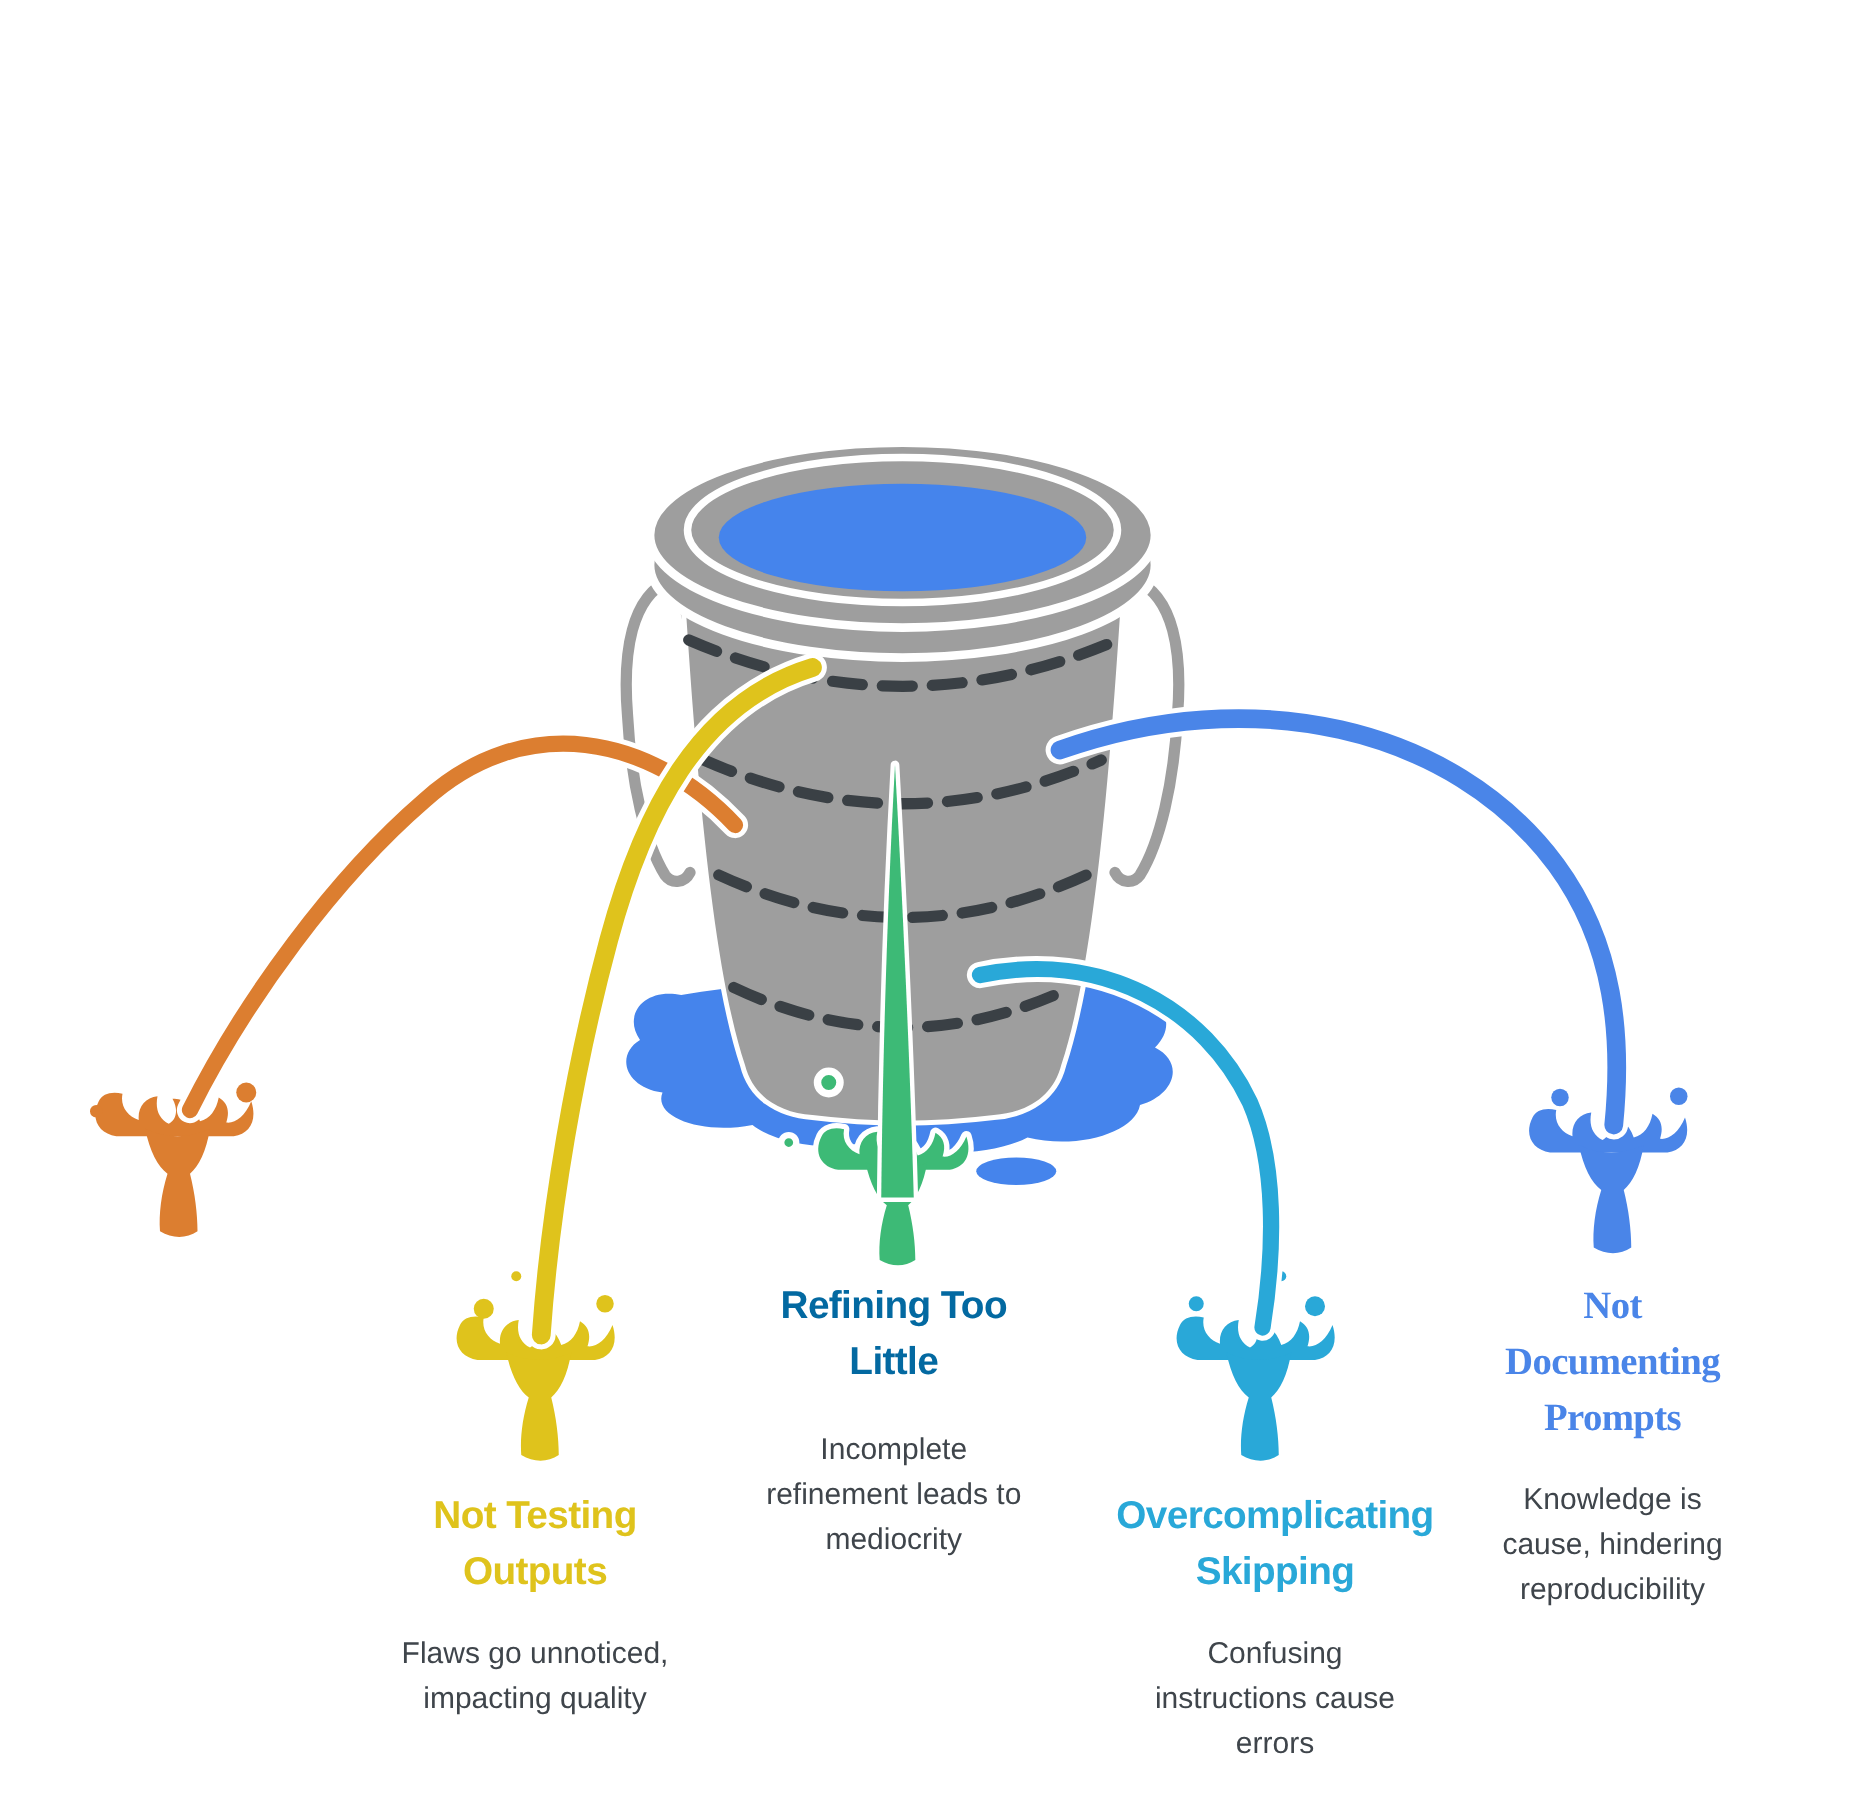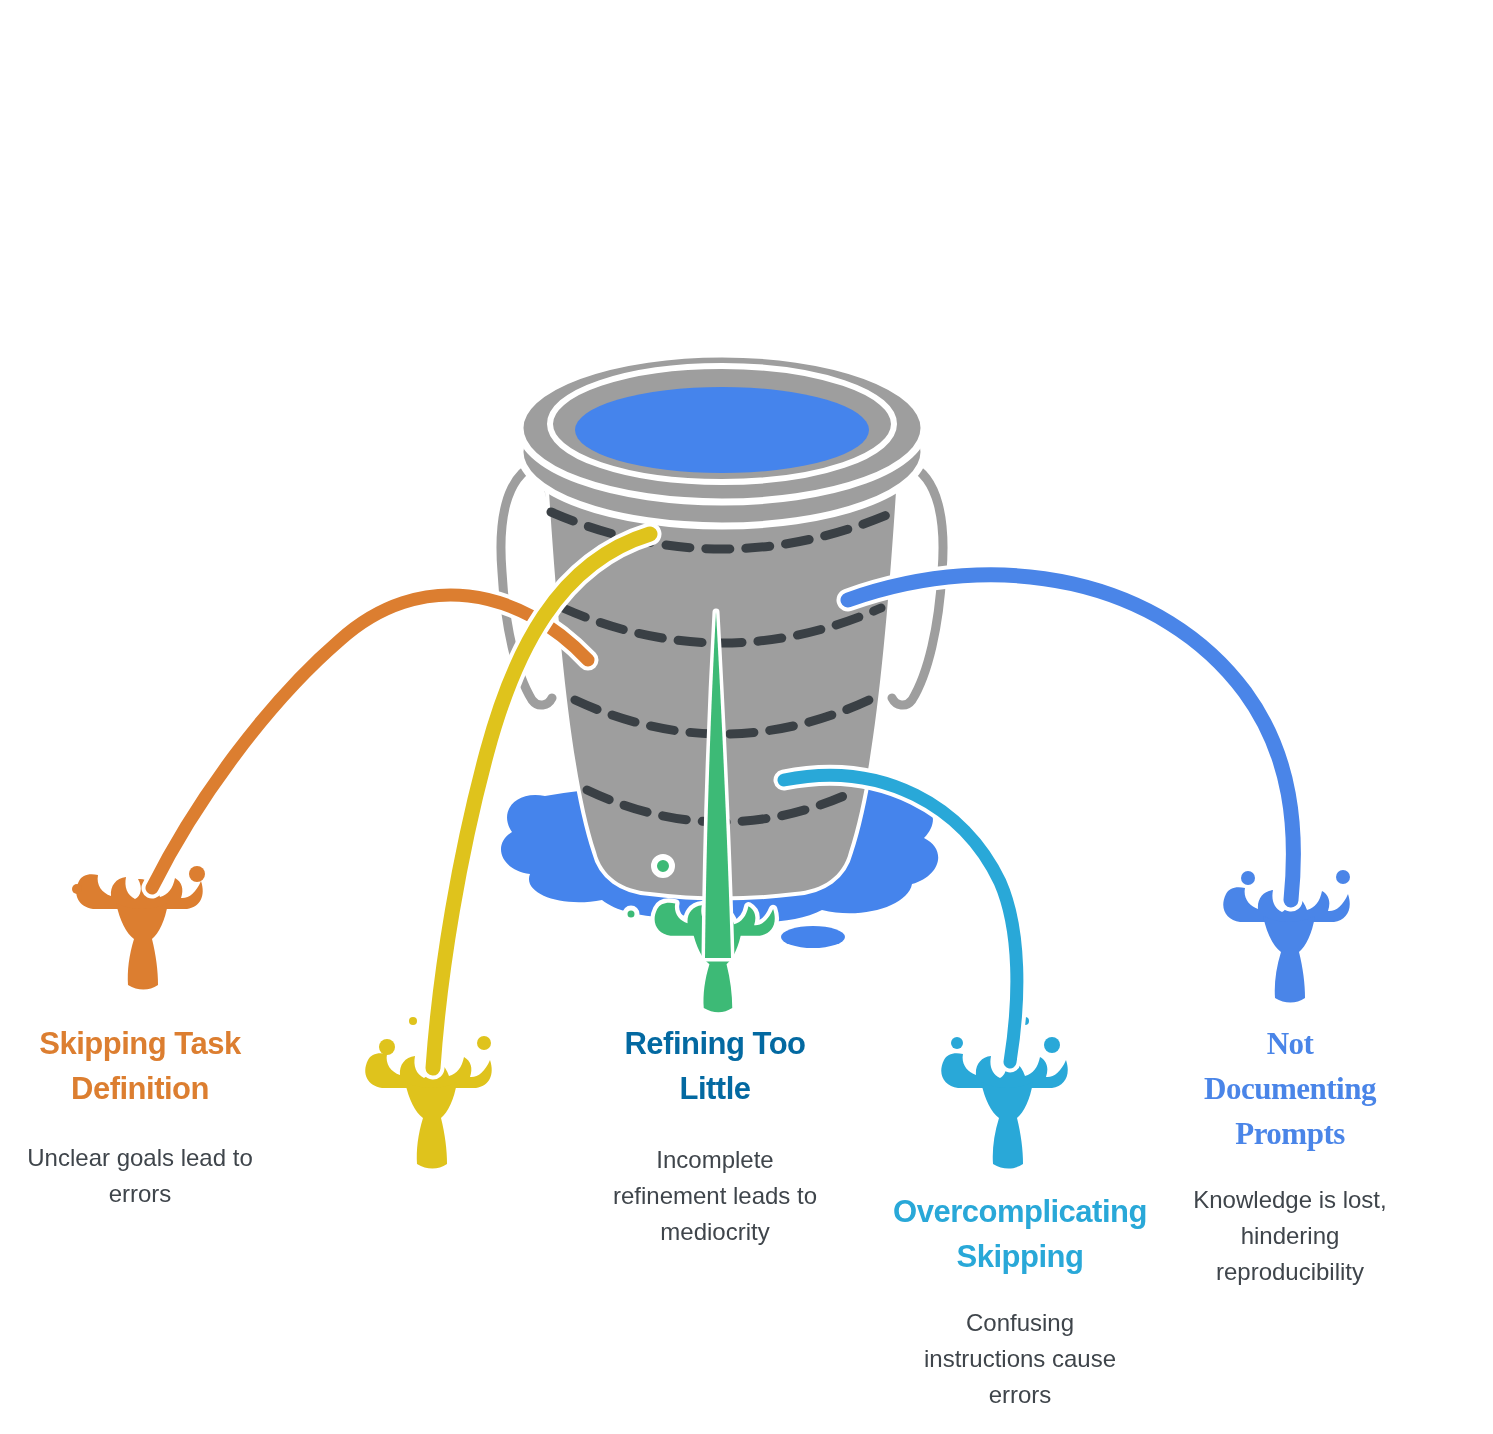--- a/index.html
+++ b/index.html
@@ -151,34 +151,34 @@
       <use href="#splash" transform="translate(1290 916)"></use>
       <circle cx="1248" cy="878" r="7" fill="#4A85E8"></circle>
       <circle cx="1343" cy="877" r="7" fill="#4A85E8"></circle>
     </g>
     <g fill="none" stroke-linecap="round">
       <path d="M 848 600 C 1000 546 1162 580 1245 692 C 1292 756 1298 830 1291 900" stroke="#ffffff" stroke-width="23"></path>
       <path d="M 848 600 C 1000 546 1162 580 1245 692 C 1292 756 1298 830 1291 900" stroke="#4A85E8" stroke-width="15"></path>
     </g>
   </svg>
 
-  <div class="label-block" style="left:25px; top:1022px; width:230px;">
-    <div class="heading c-orange">Skipping Task Definition</div>
-    <div class="desc" style="left:-15px; top:118px; width:260px;">Unclear goals lead to errors</div>
+
+  <div class="label-block" style="left:328px; top:1190px; width:200px;">
+    <div class="heading c-yellow">Not Testing Outputs</div>
+    <div class="desc" style="left:-30px; top:115px; width:260px;">Flaws go unnoticed, impacting quality</div>
   </div>
-
 
   <div class="label-block" style="left:610px; top:1022px; width:210px;">
     <div class="heading c-green">Refining Too Little</div>
     <div class="desc" style="left:-5px; top:120px; width:220px;">Incomplete refinement leads to mediocrity</div>
   </div>
 
   <div class="label-block" style="left:870px; top:1190px; width:300px;">
     <div class="heading c-cyan">Overcomplicating Skipping</div>
     <div class="desc" style="left:45px; top:115px; width:210px;">Confusing instructions cause errors</div>
   </div>
 
   <div class="label-block" style="left:1195px; top:1022px; width:190px;">
     <div class="heading c-blue">Not Documenting Prompts</div>
-    <div class="desc" style="left:-15px; top:160px; width:220px;">Knowledge is lost, hindering reproducibility</div>
+    <div class="desc" style="left:-15px; top:160px; width:220px;">Knowledge is cause, hindering reproducibility</div>
   </div>
 
 </div>
 
 </body></html>

